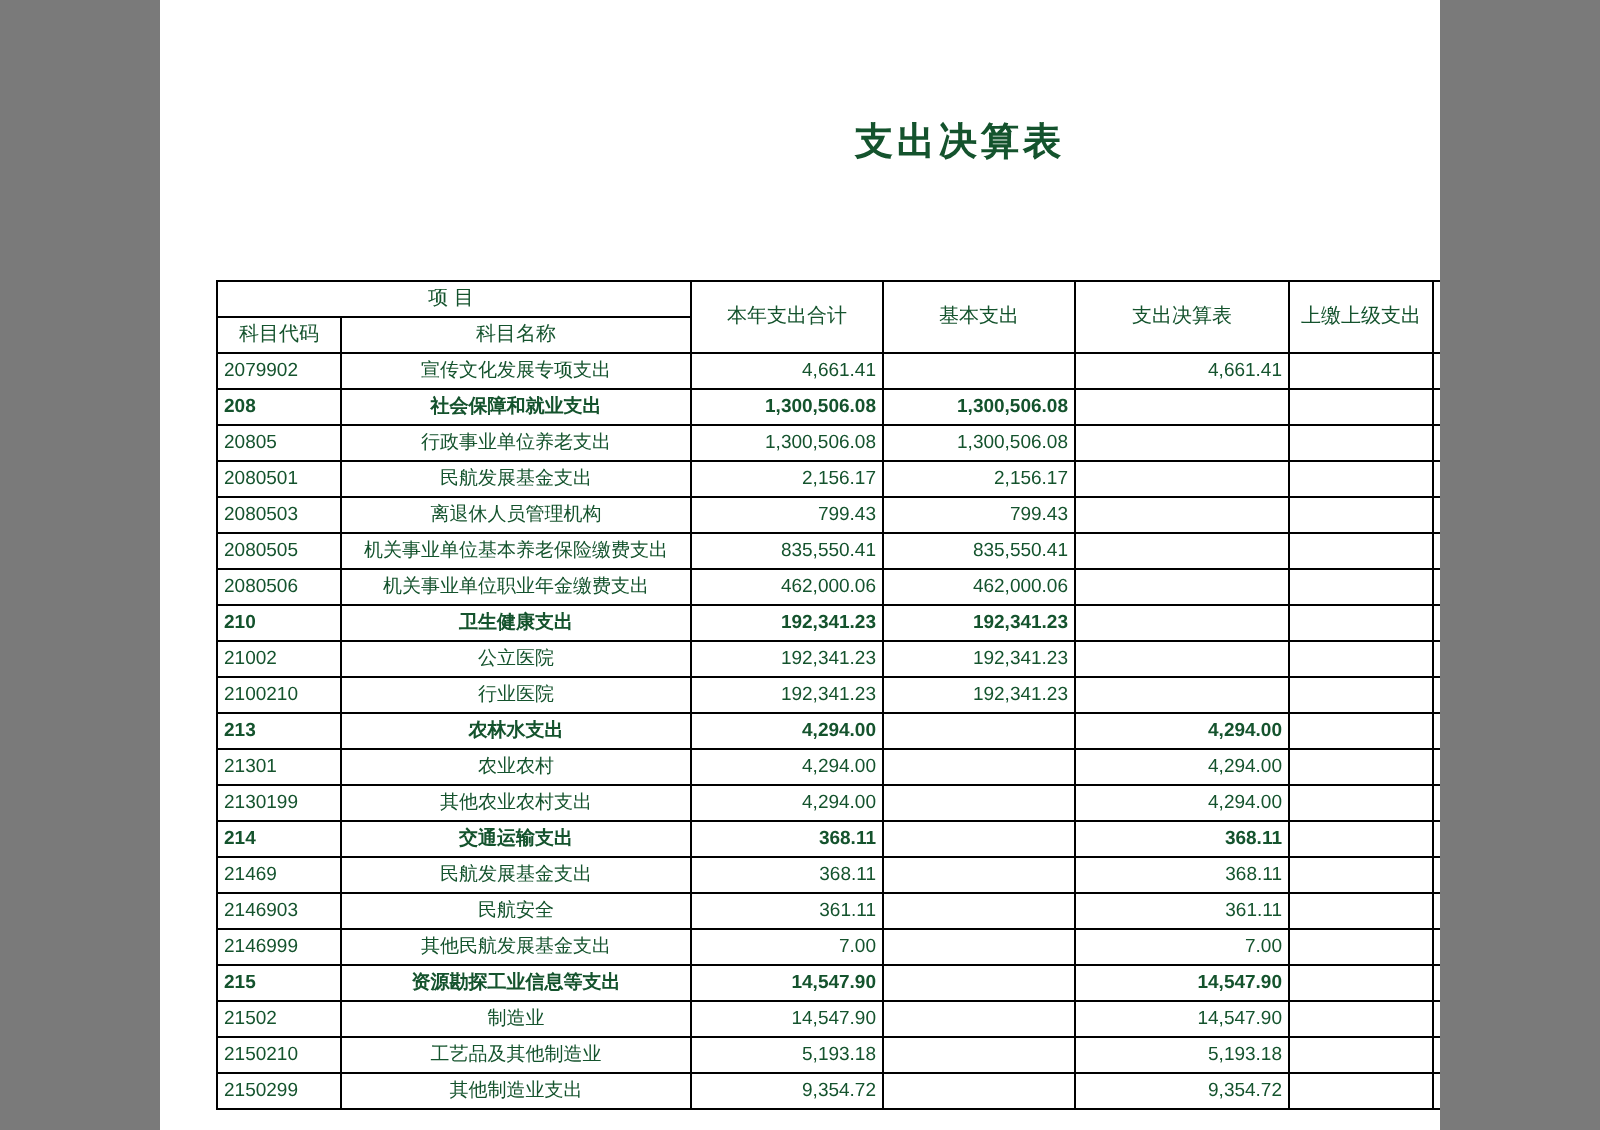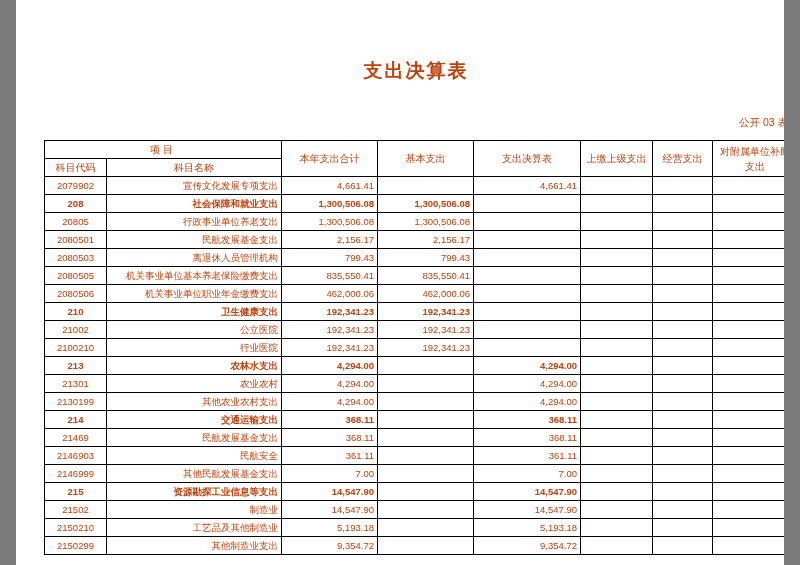--- a/index.html
+++ b/index.html
@@ -1,27 +1,27 @@
 <!DOCTYPE html>
 <html><head>
 <meta charset="utf-8">
 <style>
   html, body {
     margin: 0;
     padding: 0;
     background: #7a7a7a;
   }
   .page {
-    width: 768px;
+    width: 640px;
     height: 565px;
     background: #ffffff;
     position: relative;
     margin: 0 auto;
     font-family: "Liberation Sans", sans-serif;
-    color: #c2410c;
+    color: #14532d;
     overflow: hidden;
   }
   .sheet {
     position: absolute;
     left: 28px;
     top: 18px;
     width: 744px;
     height: 529px;
     background: #fff;
   }
@@ -58,22 +58,22 @@
     padding: 0 3px;
     line-height: 15px;
     font-family: "Liberation Sans", sans-serif;
   }
   table.fin th {
     text-align: center;
     font-weight: normal;
     font-size: 10px;
   }
   .hdr-item { letter-spacing: 3px; }
-  .col-code { width: 62px; text-align: center; }
-  .col-name { width: 175px; text-align: right; }
+  .col-code { width: 62px; text-align: left; }
+  .col-name { width: 175px; text-align: center; }
   .col-num  { width: 96px; text-align: right; padding-right: 10px; }
   .col-num3 { width: 72px; text-align: right; padding-right: 10px; }
   .bold td { font-weight: bold; }
   .ind1 { padding-left: 12px; }
   .ind2 { padding-left: 22px; }
   .pagenum {
     position: absolute;
     bottom: 24px;
     left: 0;
     width: 100%;

